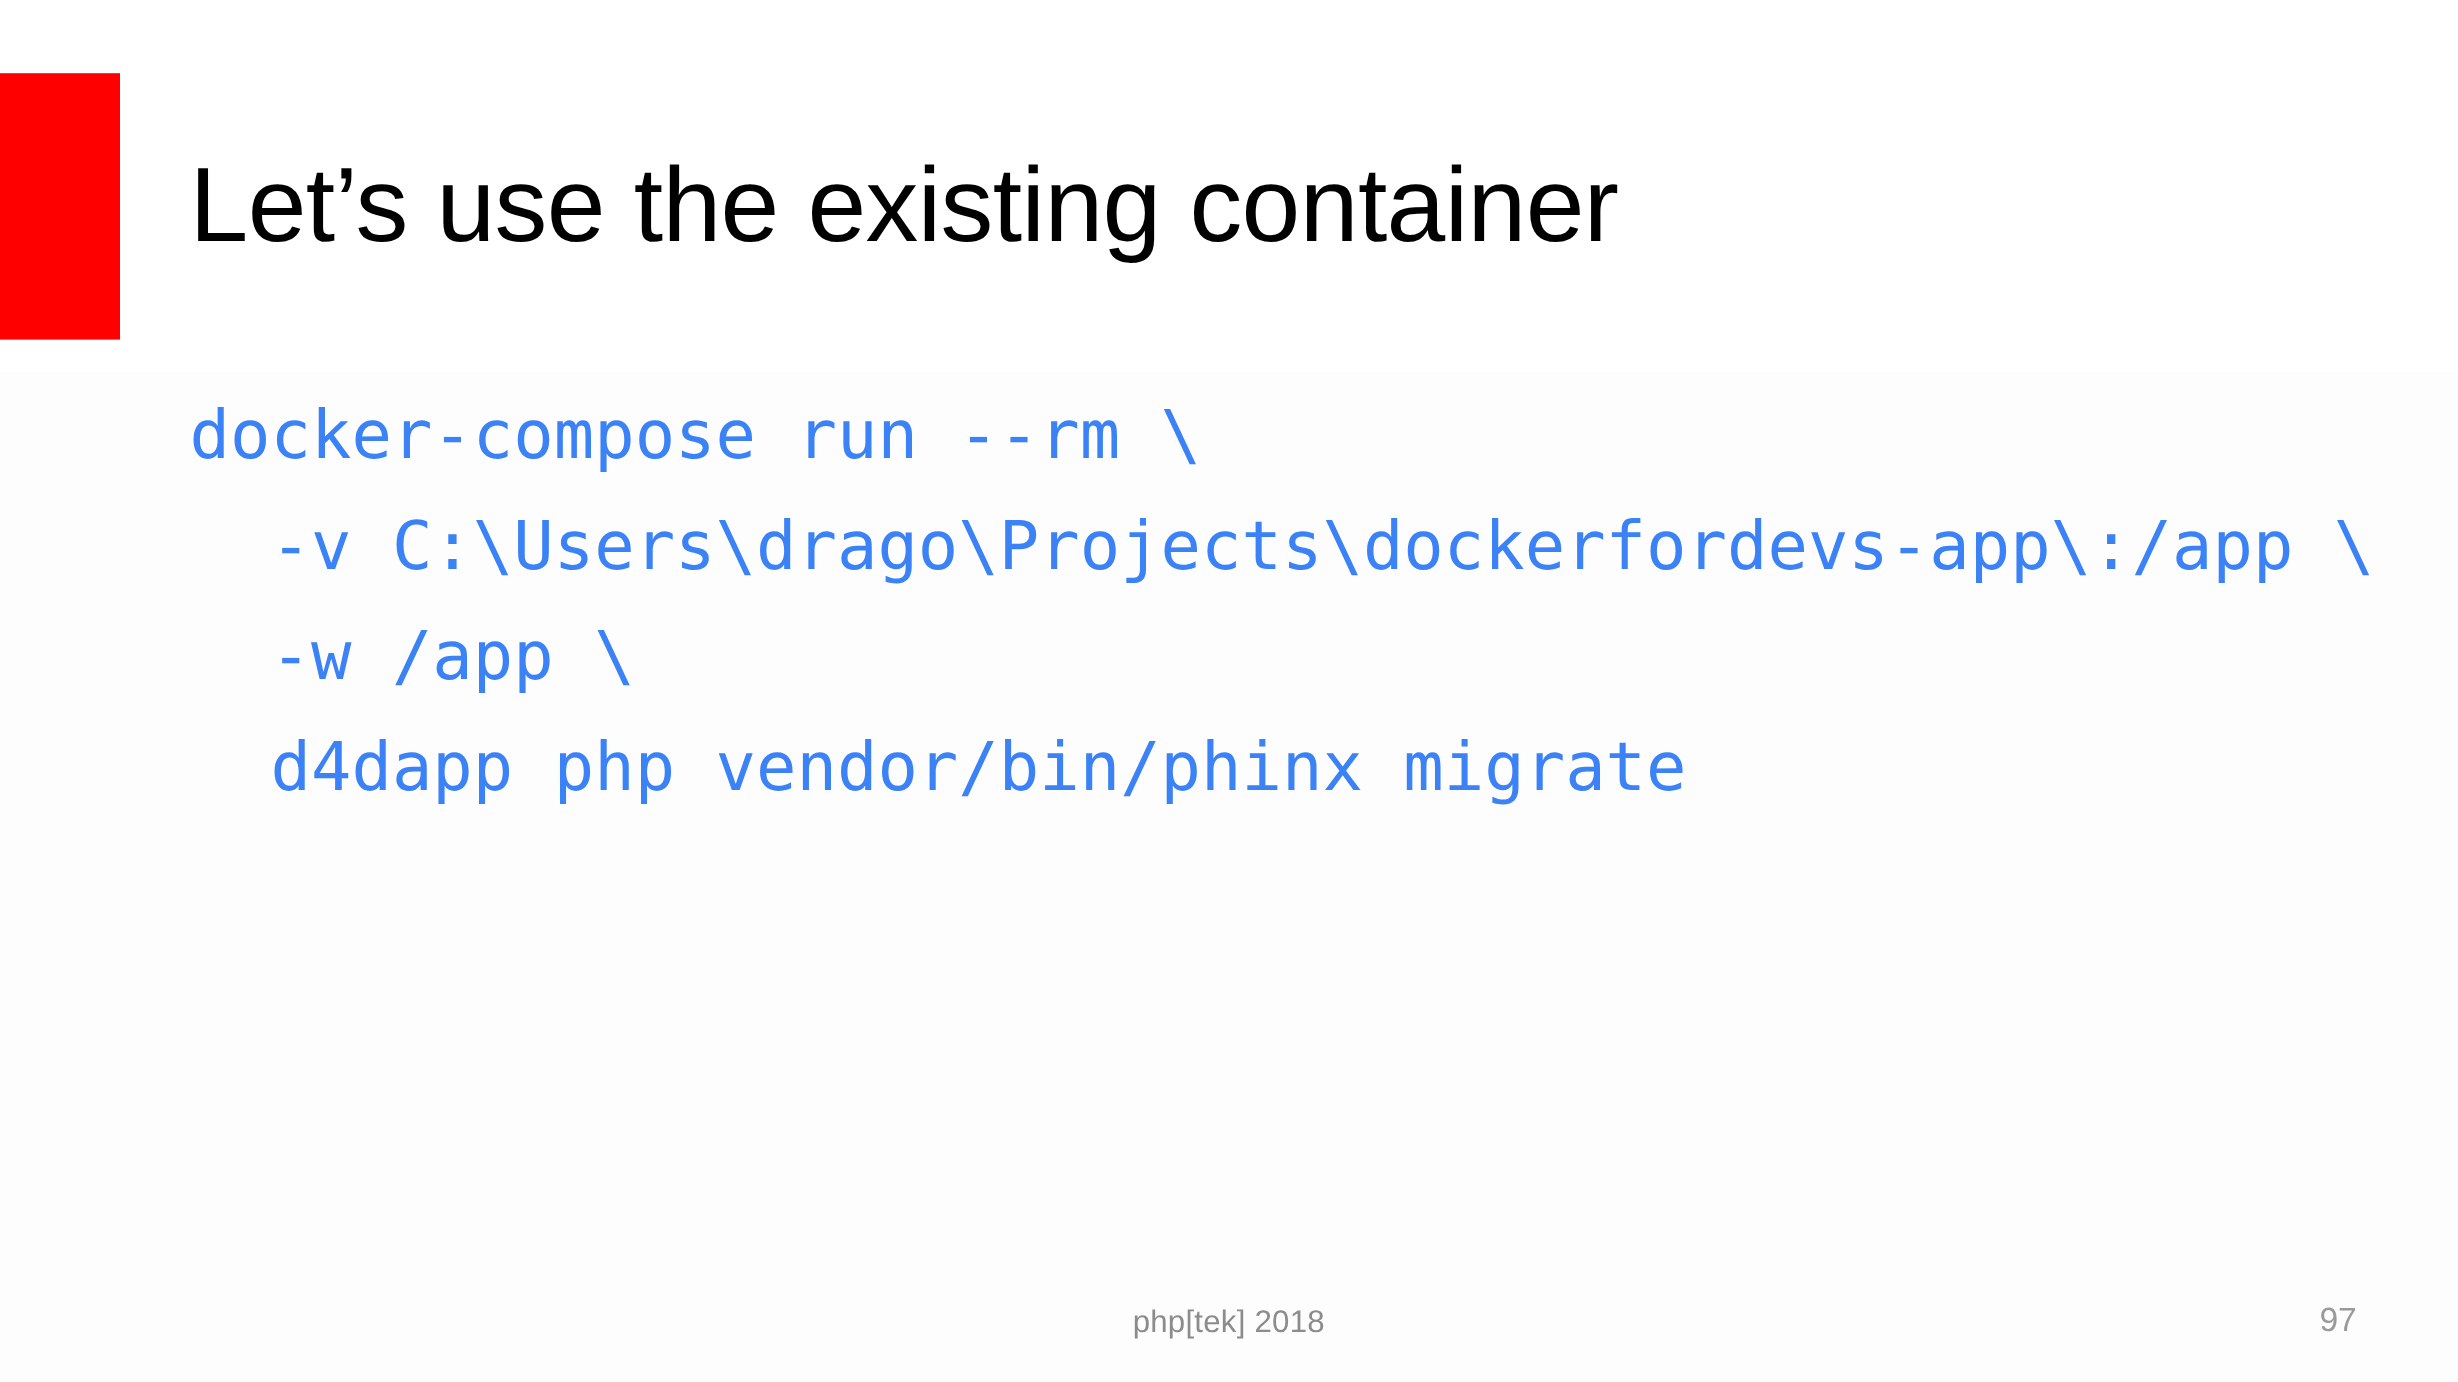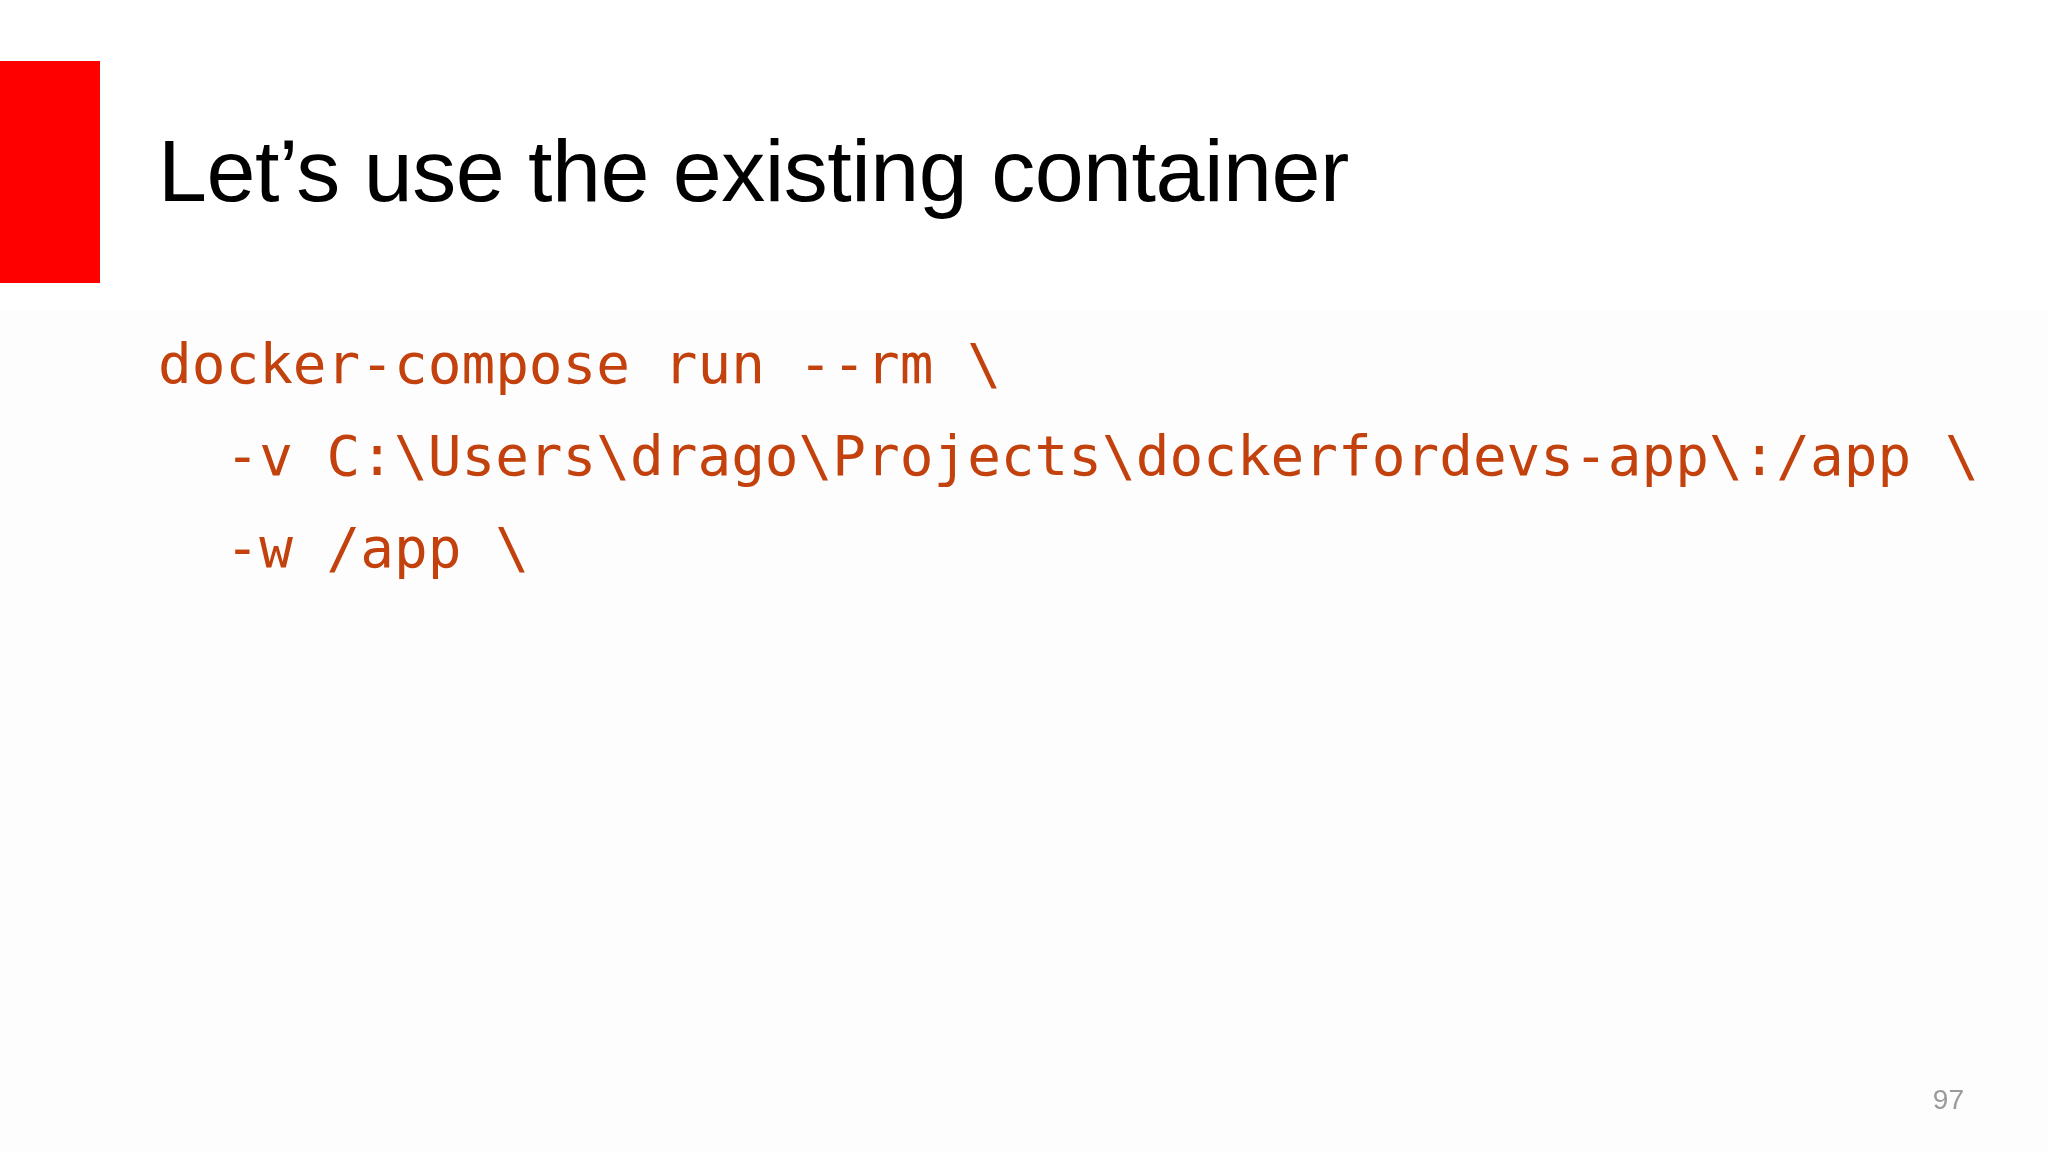--- a/index.html
+++ b/index.html
@@ -63,21 +63,21 @@
   
   .code-block {
     position: absolute;
     left: 158px;
     top: 318px;
     width: 1860px;
     margin: 0;
     font-family: "DejaVu Sans Mono", "Liberation Mono", monospace;
     font-size: 56px;
     line-height: 92px;
-    color: #c2410c;
+    color: #3b82f6;
     white-space: pre;
     tab-size: 2;
   }
 
   .code-line {
     display: block;
     white-space: pre;
   }
 
   
@@ -107,18 +107,19 @@
 <body>
 
 <div class="slide">
 
   <div class="content-band"></div>
 
   <div class="accent-bar"></div>
 
   <h1 class="slide-title">Let’s use the existing container</h1>
 
-  <pre class="code-block"><code class="code-line">docker-compose run --rm \</code><code class="code-line">  -v C:\Users\drago\Projects\dockerfordevs-app\:/app \</code><code class="code-line">  -w /app \</code></pre>
+  <pre class="code-block"><code class="code-line">docker-compose run --rm \</code><code class="code-line">  -v C:\Users\drago\Projects\dockerfordevs-app\:/app \</code><code class="code-line">  -w /app \</code><code class="code-line">  d4dapp php vendor/bin/phinx migrate</code></pre>
 
+  <div class="footer-center">php[tek] 2018</div>
 
   <div class="footer-page-number">97</div>
 
 </div>
 
 </body></html>

